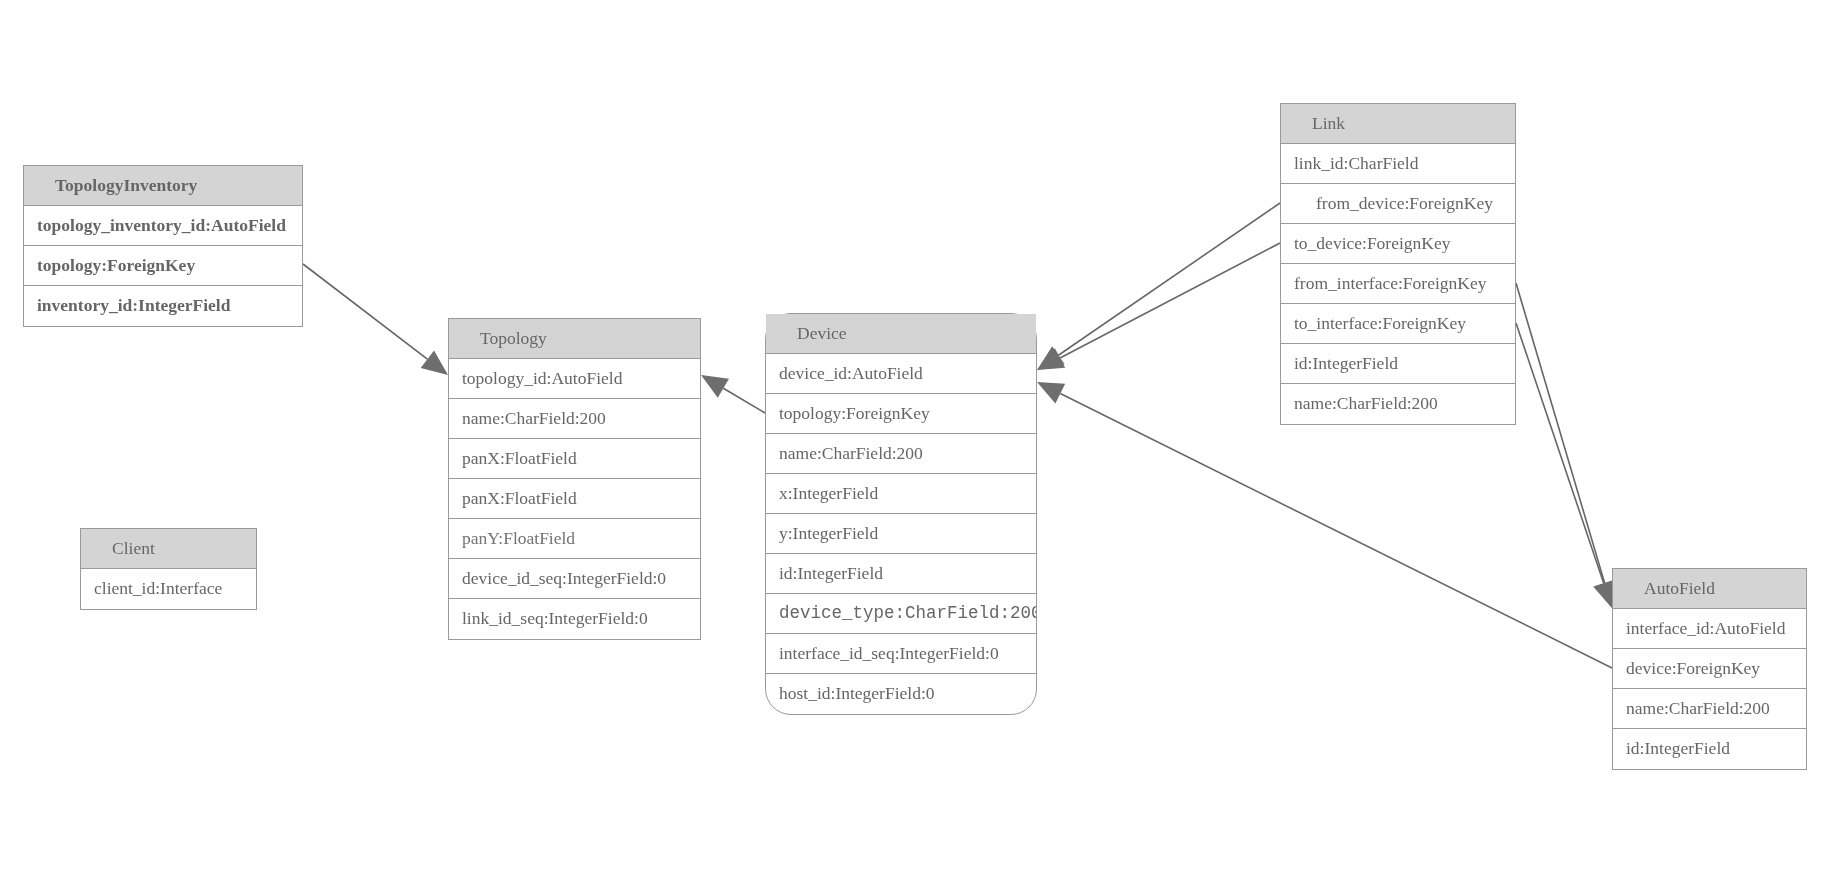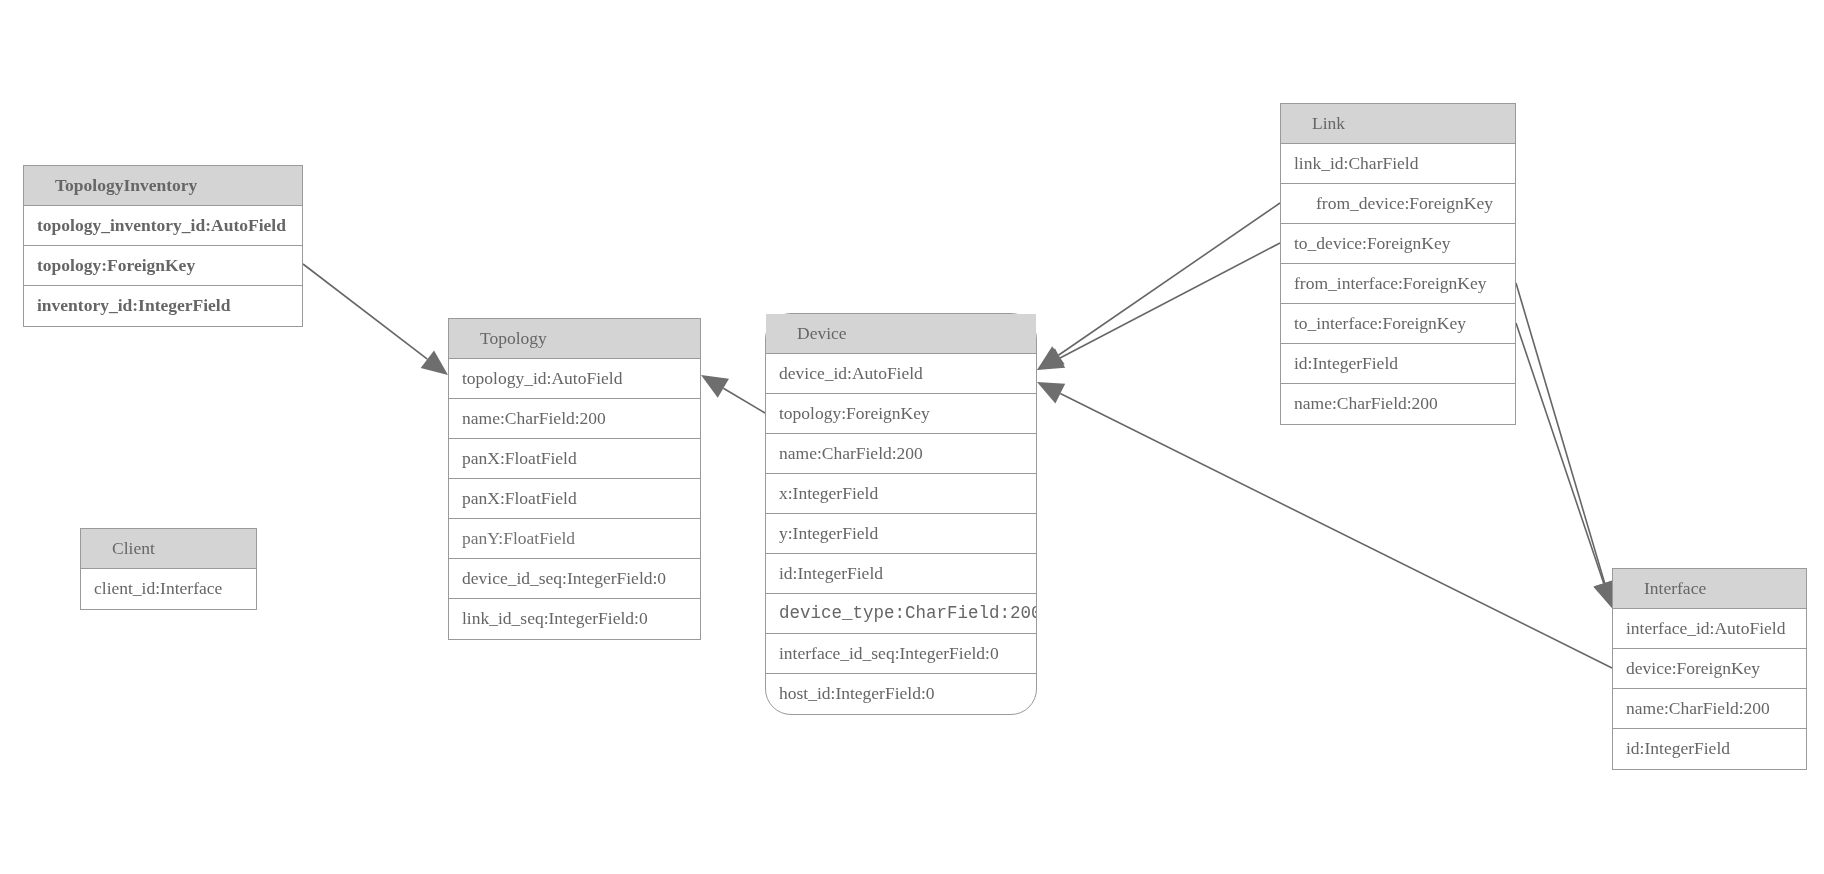--- a/index.html
+++ b/index.html
@@ -145,21 +145,21 @@
           <div class="entity-row" style="color: rgb(102, 102, 102); border-bottom-color: rgb(154, 154, 154);">link_id:CharField</div>
           <div class="entity-row" style="color: rgb(102, 102, 102); border-bottom-color: rgb(154, 154, 154); text-align: center;">from_device:ForeignKey</div>
           <div class="entity-row" style="color: rgb(102, 102, 102); border-bottom-color: rgb(154, 154, 154);">to_device:ForeignKey</div>
           <div class="entity-row" style="color: rgb(102, 102, 102); border-bottom-color: rgb(154, 154, 154);">from_interface:ForeignKey</div>
           <div class="entity-row" style="color: rgb(102, 102, 102); border-bottom-color: rgb(154, 154, 154);">to_interface:ForeignKey</div>
           <div class="entity-row" style="color: rgb(102, 102, 102); border-bottom-color: rgb(154, 154, 154);">id:IntegerField</div>
           <div class="entity-row" style="color: rgb(102, 102, 102); border-bottom-color: rgb(154, 154, 154);">name:CharField:200</div>
         </div>
       </div>
       <div class="entity" style="left: 1612px; top: 568px; width: 195px; border-color: rgb(154, 154, 154);">
-        <div class="entity-header" style="background: rgb(212, 212, 212); color: rgb(102, 102, 102); border-bottom-color: rgb(154, 154, 154);">Interface</div>
+        <div class="entity-header" style="background: rgb(212, 212, 212); color: rgb(102, 102, 102); border-bottom-color: rgb(154, 154, 154);">AutoField</div>
         <div class="entity-rows">
           <div class="entity-row" style="color: rgb(102, 102, 102); border-bottom-color: rgb(154, 154, 154);">interface_id:AutoField</div>
           <div class="entity-row" style="color: rgb(102, 102, 102); border-bottom-color: rgb(154, 154, 154);">device:ForeignKey</div>
           <div class="entity-row" style="color: rgb(102, 102, 102); border-bottom-color: rgb(154, 154, 154);">name:CharField:200</div>
           <div class="entity-row" style="color: rgb(102, 102, 102); border-bottom-color: rgb(154, 154, 154);">id:IntegerField</div>
         </div>
       </div>
     </div>
 
 </div>

